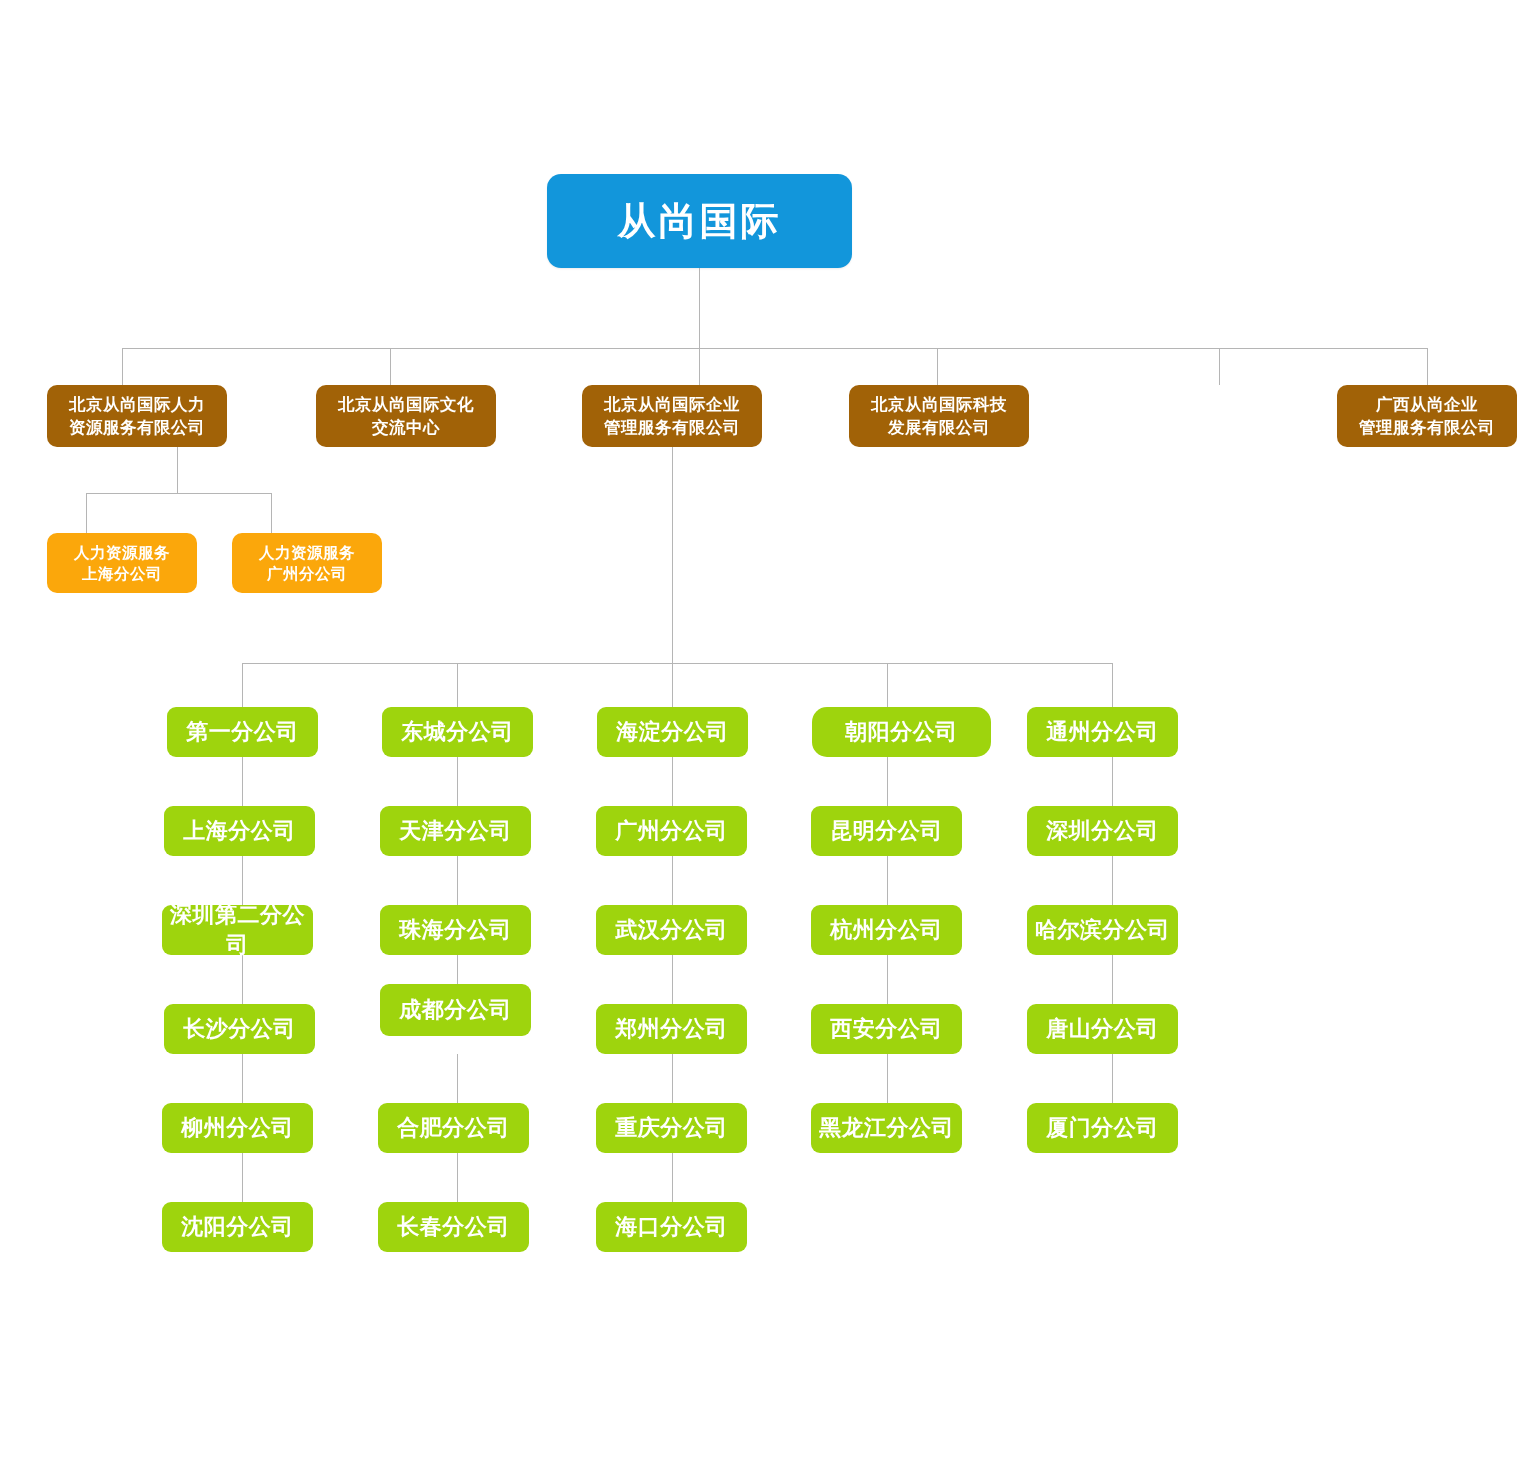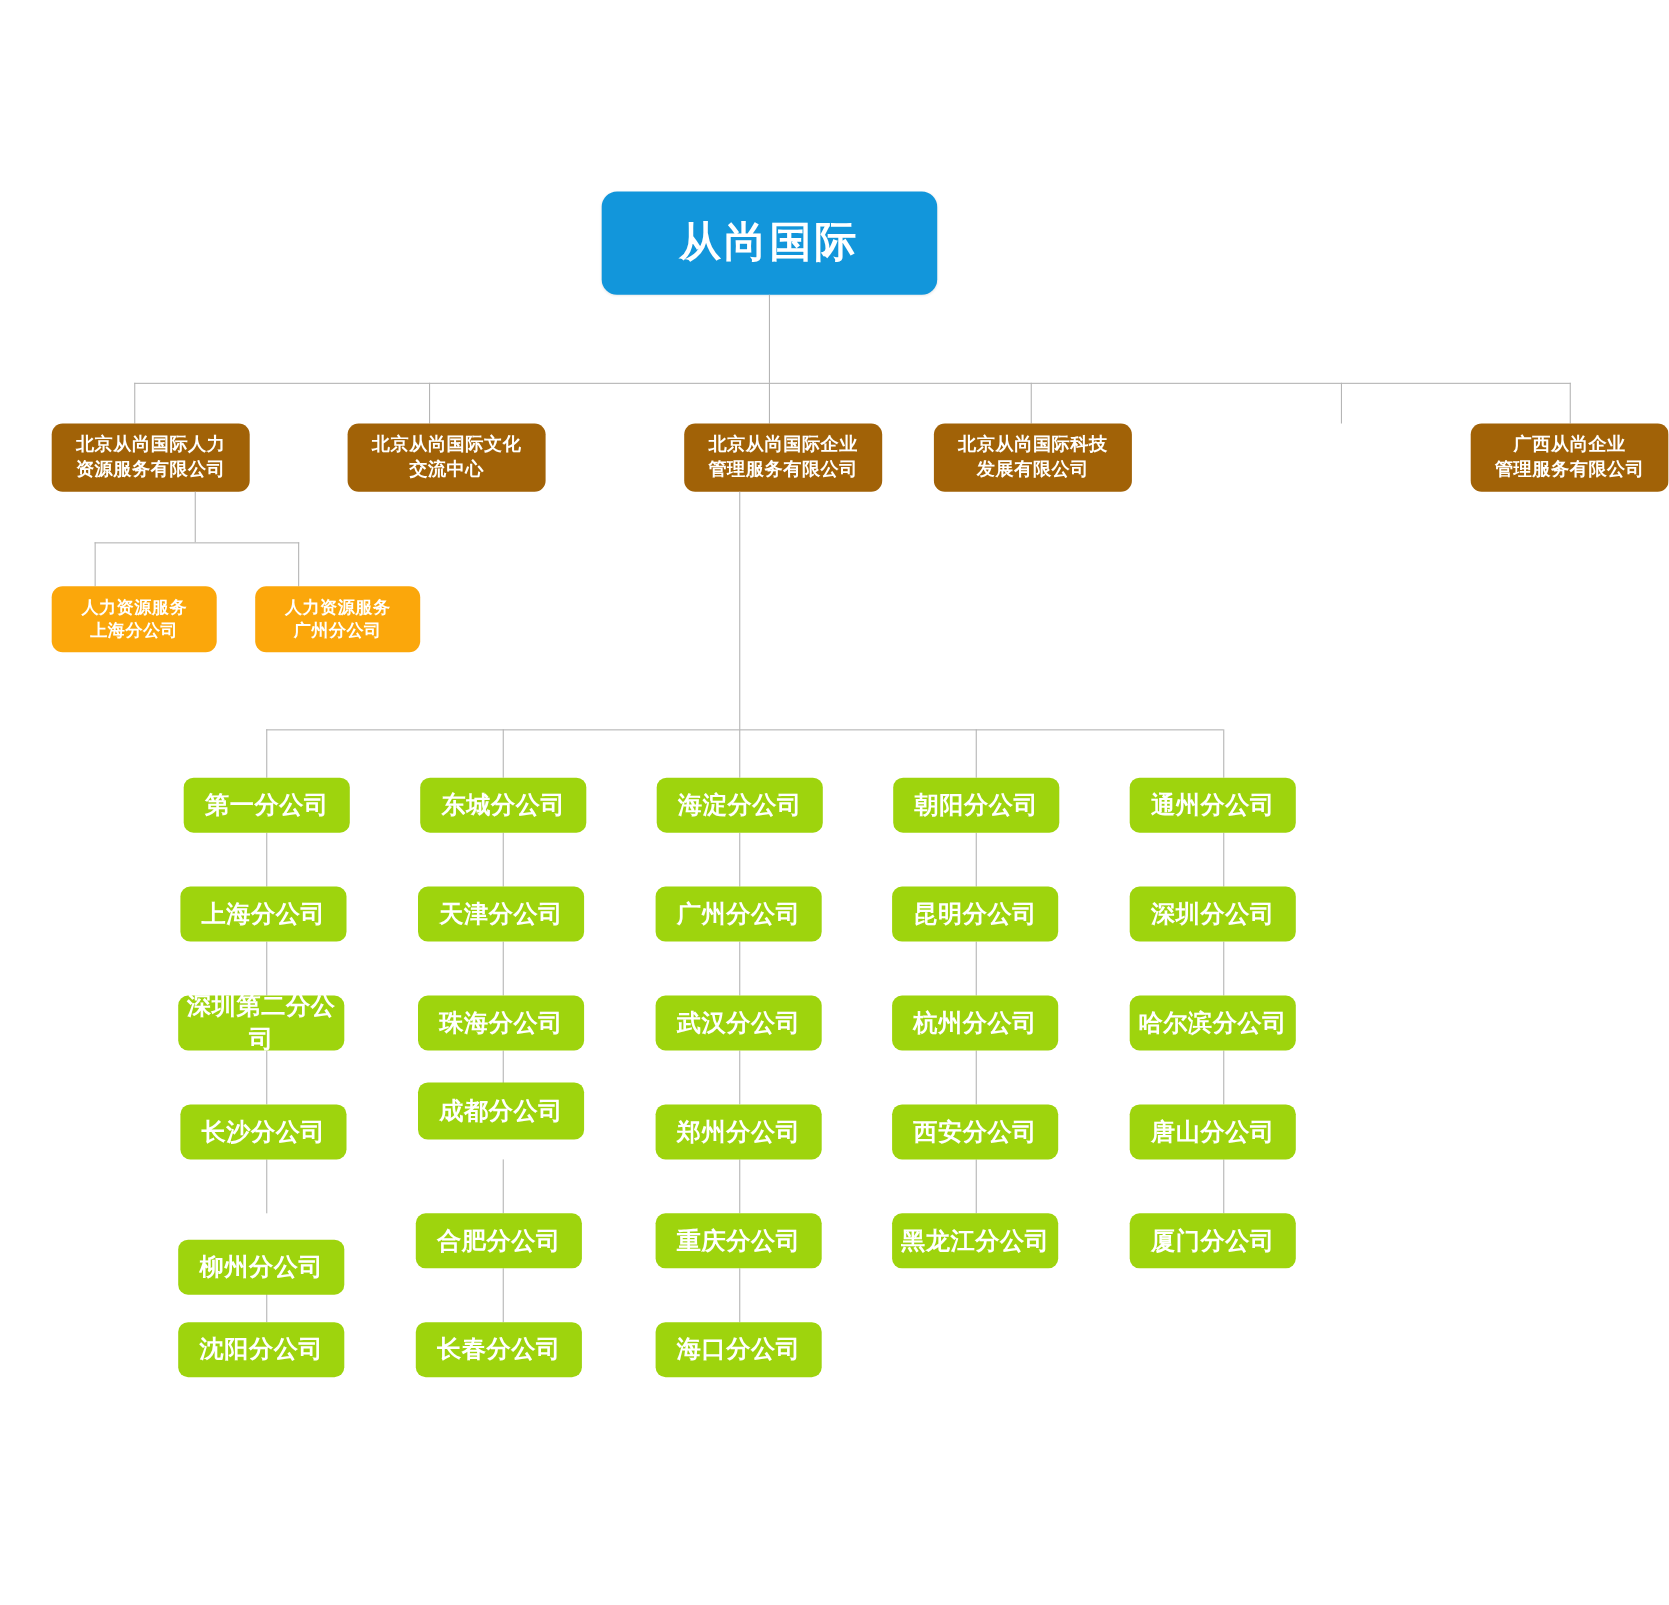--- a/index.html
+++ b/index.html
@@ -93,21 +93,21 @@
   <div class="line v" style="left:937px; top:348px; height:37px;"></div>
   <div class="line v" style="left:1219px; top:348px; height:37px;"></div>
   <div class="line v" style="left:1427px; top:348px; height:37px;"></div>
 
   <div class="node purple" style="left:47px; top:385px; width:180px; height:62px;">北京从尚国际人力
 资源服务有限公司</div>
 
   <div class="node purple" style="left:316px; top:385px; width:180px; height:62px;">北京从尚国际文化
 交流中心</div>
 
-  <div class="node purple" style="left:582px; top:385px; width:180px; height:62px;margin-left:40px;">北京从尚国际企业
+  <div class="node purple" style="left:582px; top:385px; width:180px; height:62px;">北京从尚国际企业
 管理服务有限公司</div>
 
   <div class="node purple" style="left:849px; top:385px; width:180px; height:62px;">北京从尚国际科技
 发展有限公司</div>
 
 
   <div class="node purple" style="left:1337px; top:385px; width:180px; height:62px;">广西从尚企业
 管理服务有限公司</div>
 
   <div class="line v" style="left:177px; top:447px; height:46px;"></div>
@@ -156,38 +156,38 @@
 
   <div class="line v" style="left:1112px; top:757px; height:49px;"></div>
   <div class="line v" style="left:1112px; top:856px; height:49px;"></div>
   <div class="line v" style="left:1112px; top:955px; height:49px;"></div>
   <div class="line v" style="left:1112px; top:1054px; height:49px;"></div>
 
   <div class="node green" style="left:167px; top:707px; width:151px; height:50px;">第一分公司</div>
   <div class="node green" style="left:164px; top:806px; width:151px; height:50px;">上海分公司</div>
   <div class="node green" style="left:162px; top:905px; width:151px; height:50px;">深圳第二分公司</div>
   <div class="node green" style="left:164px; top:1004px; width:151px; height:50px;">长沙分公司</div>
-  <div class="node green" style="left:162px; top:1103px; width:151px; height:50px;margin-top:24px;">柳州分公司</div>
+  <div class="node green" style="left:162px; top:1103px; width:151px; height:50px;">柳州分公司</div>
   <div class="node green" style="left:162px; top:1202px; width:151px; height:50px;">沈阳分公司</div>
 
   <div class="node green" style="left:382px; top:707px; width:151px; height:50px;">东城分公司</div>
   <div class="node green" style="left:380px; top:806px; width:151px; height:50px;">天津分公司</div>
   <div class="node green" style="left:380px; top:905px; width:151px; height:50px;">珠海分公司</div>
   <div class="node green" style="left:380px; top:984px; width:151px; height:52px;">成都分公司</div>
   <div class="node green" style="left:378px; top:1103px; width:151px; height:50px;">合肥分公司</div>
   <div class="node green" style="left:378px; top:1202px; width:151px; height:50px;">长春分公司</div>
 
   <div class="node green" style="left:597px; top:707px; width:151px; height:50px;text-align:right;">海淀分公司</div>
   <div class="node green" style="left:596px; top:806px; width:151px; height:50px;">广州分公司</div>
   <div class="node green" style="left:596px; top:905px; width:151px; height:50px;">武汉分公司</div>
   <div class="node green" style="left:596px; top:1004px; width:151px; height:50px;">郑州分公司</div>
   <div class="node green" style="left:596px; top:1103px; width:151px; height:50px;">重庆分公司</div>
   <div class="node green" style="left:596px; top:1202px; width:151px; height:50px;">海口分公司</div>
 
-  <div class="node green" style="left:812px; top:707px; width:151px; height:50px;">朝阳分公司</div>
+  <div class="node green" style="left:812px; top:707px; width:179px; height:50px;border-radius:15px;">朝阳分公司</div>
   <div class="node green" style="left:811px; top:806px; width:151px; height:50px;">昆明分公司</div>
   <div class="node green" style="left:811px; top:905px; width:151px; height:50px;">杭州分公司</div>
   <div class="node green" style="left:811px; top:1004px; width:151px; height:50px;">西安分公司</div>
   <div class="node green" style="left:811px; top:1103px; width:151px; height:50px;">黑龙江分公司</div>
 
   <div class="node green" style="left:1027px; top:707px; width:151px; height:50px;">通州分公司</div>
   <div class="node green" style="left:1027px; top:806px; width:151px; height:50px;">深圳分公司</div>
   <div class="node green" style="left:1027px; top:905px; width:151px; height:50px;">哈尔滨分公司</div>
   <div class="node green" style="left:1027px; top:1004px; width:151px; height:50px;">唐山分公司</div>
   <div class="node green" style="left:1027px; top:1103px; width:151px; height:50px;">厦门分公司</div>

